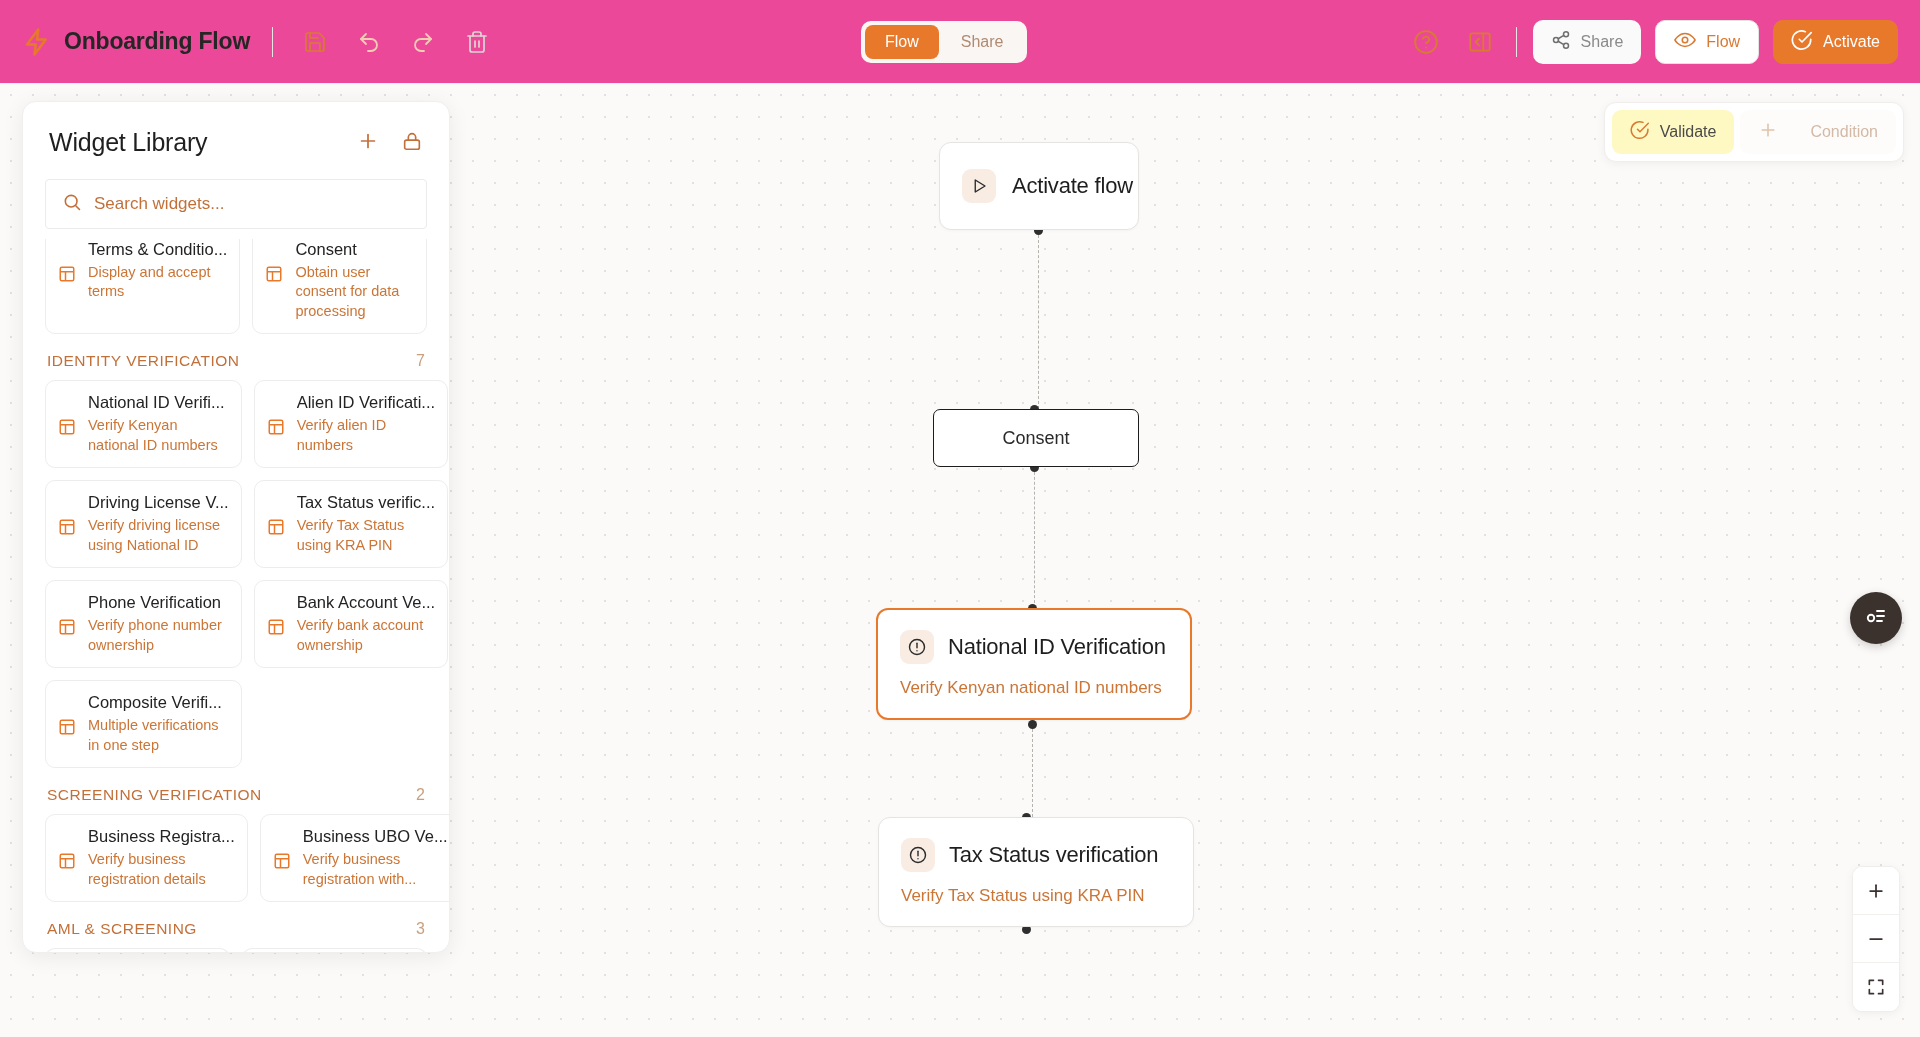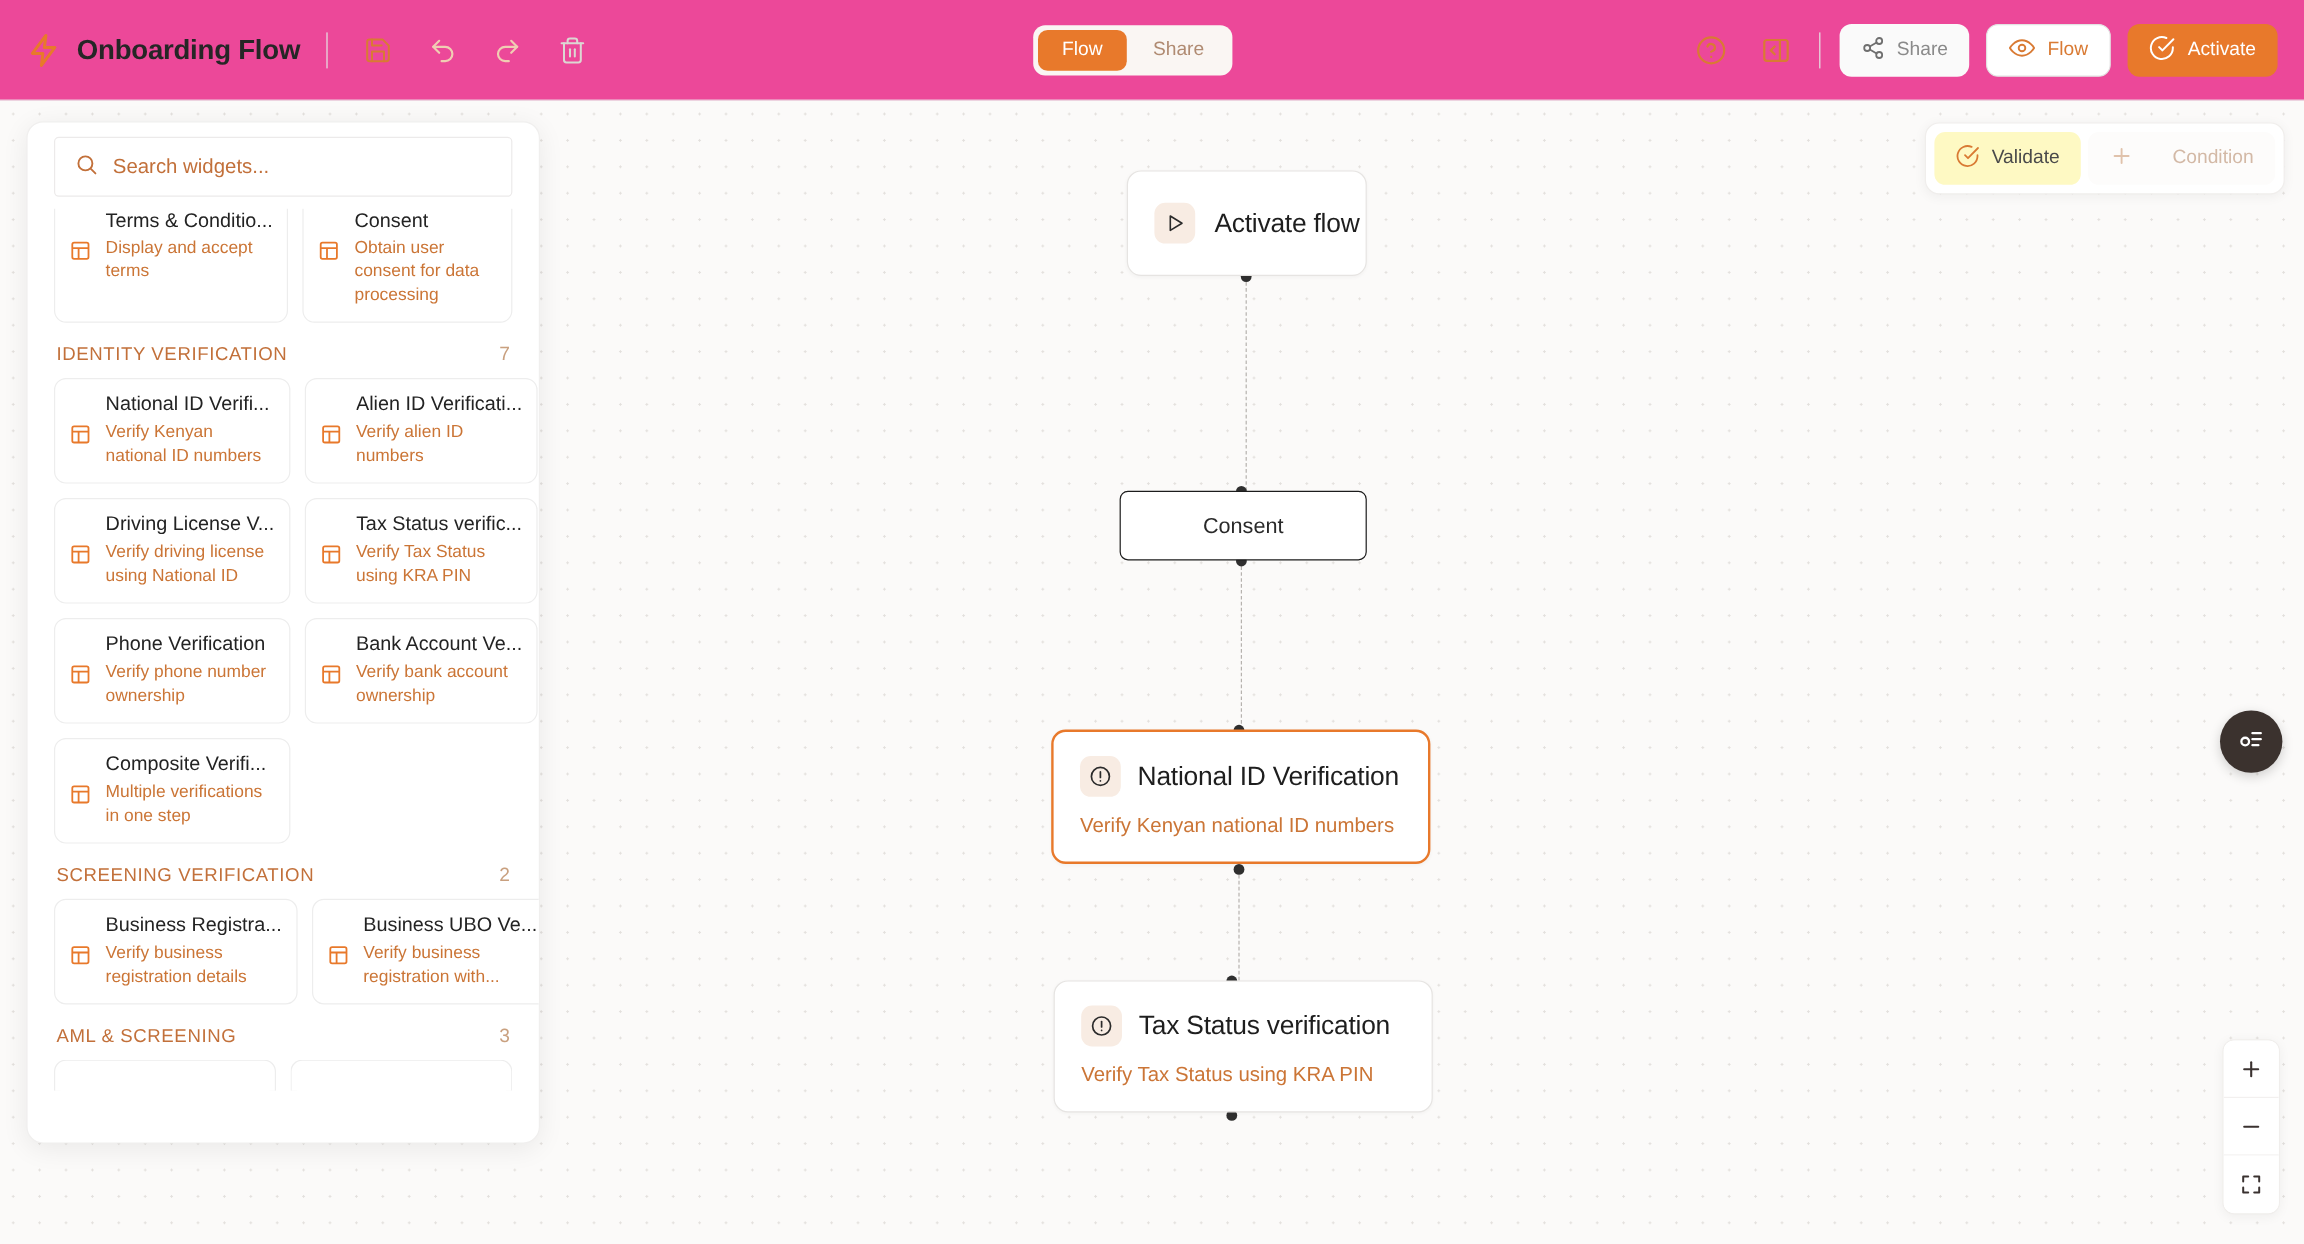--- a/index.html
+++ b/index.html
@@ -303,20 +303,37 @@
           </svg>
         </span>
         <span>Activate</span>
       </button>
     </div>
   </div>
 
   <div class="canvas">
 
     <div class="library">
+      <div class="lib-head">
+        <span class="lib-title">Widget Library</span>
+        <span class="lib-actions">
+          <span>
+            <svg width="22" height="22" viewBox="0 0 24 24" fill="none" stroke="#c2703a" stroke-width="1.9" stroke-linecap="round">
+              <line x1="12" y1="5" x2="12" y2="19"></line>
+                <line x1="5" y1="12" x2="19" y2="12"></line>
+            </svg>
+          </span>
+          <span>
+            <svg width="22" height="22" viewBox="0 0 24 24" fill="none" stroke="#c2703a" stroke-width="1.8" stroke-linecap="round" stroke-linejoin="round">
+              <rect x="4" y="11" width="16" height="10" rx="2"></rect>
+              <path d="M8 11V8a4 4 0 0 1 8 0v3"></path>
+            </svg>
+          </span>
+        </span>
+      </div>
 
       <div class="search-wrap">
         <div class="search-box">
           <span>
             <svg width="20" height="20" viewBox="0 0 24 24" fill="none" stroke="#c2703a" stroke-width="1.9" stroke-linecap="round">
               <circle cx="11" cy="11" r="7"></circle>
                 <line x1="16.5" y1="16.5" x2="21" y2="21"></line>
             </svg>
           </span>
           <input type="text" placeholder="Search widgets..." style="">

